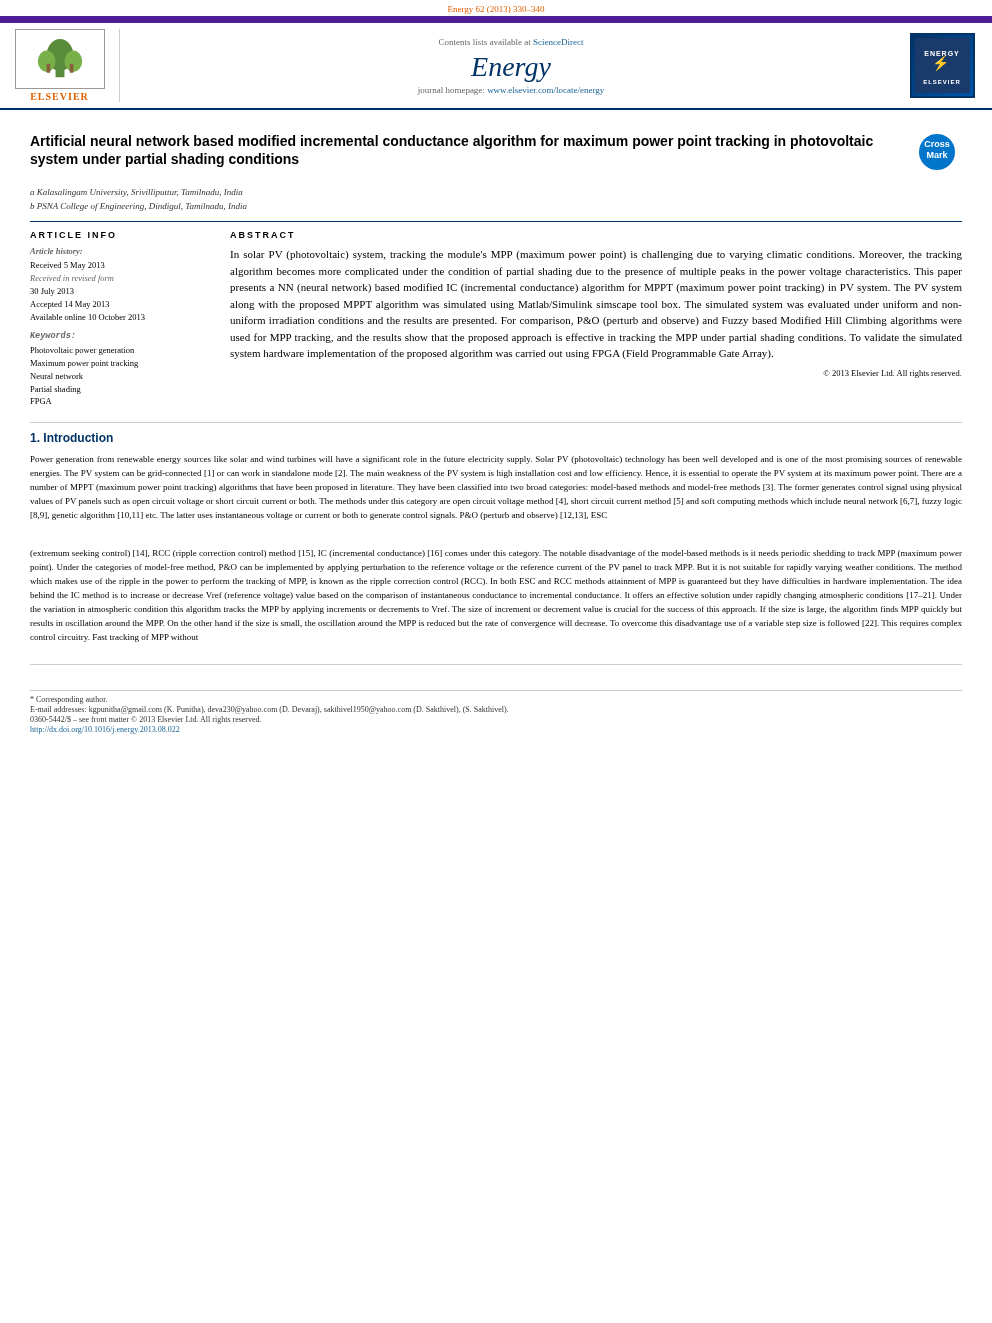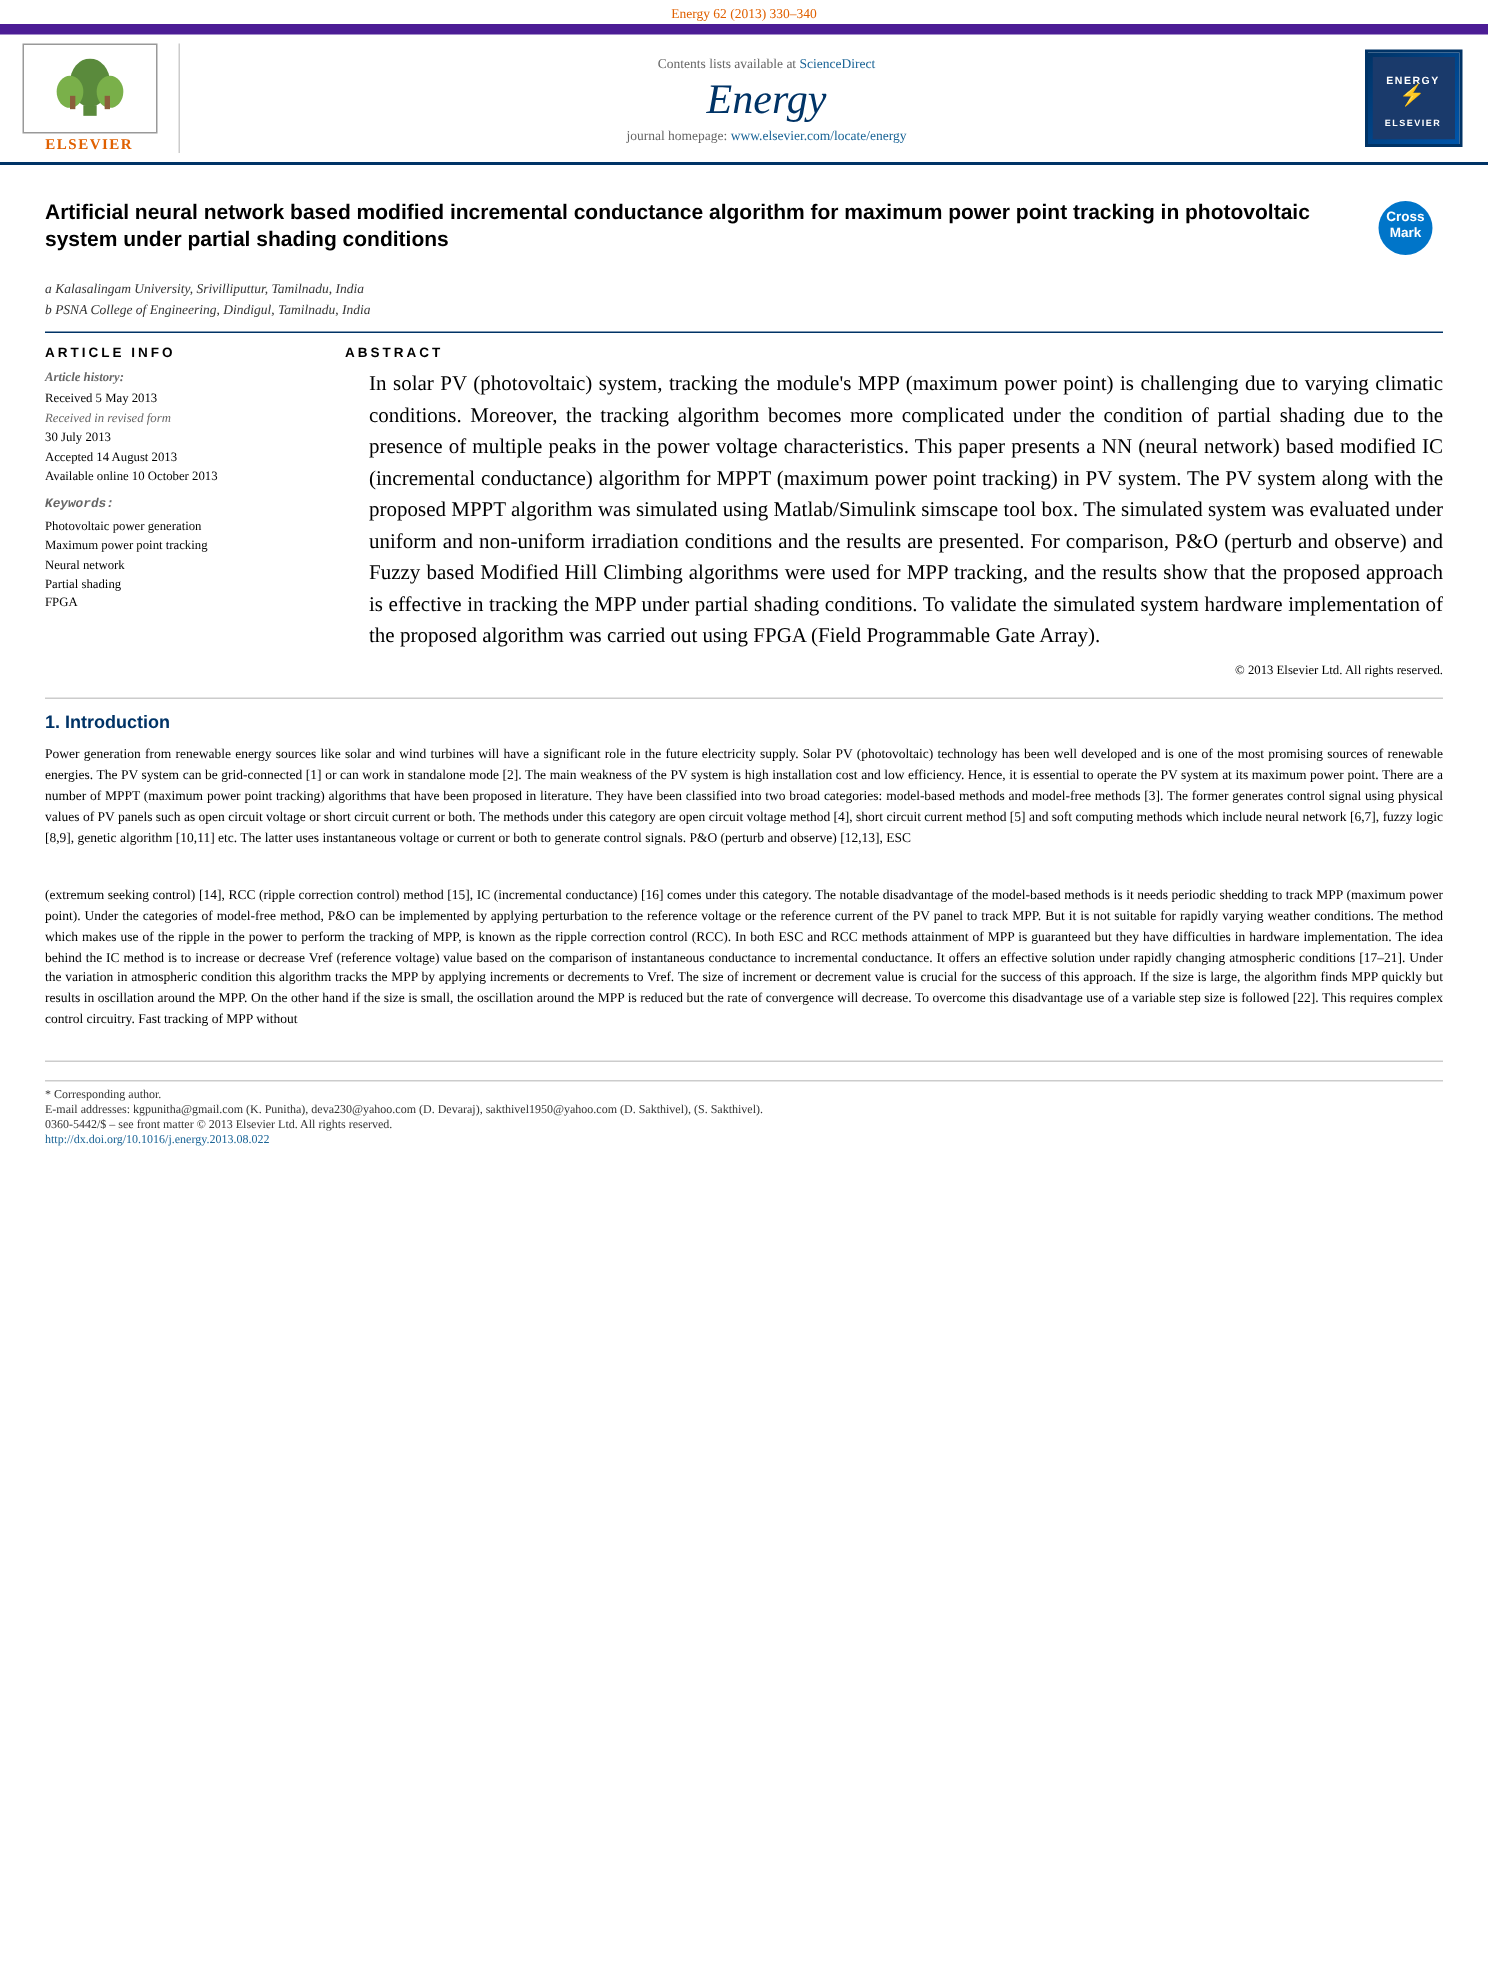--- a/index.html
+++ b/index.html
@@ -230,25 +230,24 @@
     }
 
     .keyword-item {
       font-size: 8.5px;
       color: #000;
       line-height: 1.5;
     }
 
     
     .abstract-text {
-      font-size: 14px;
+      font-size: 11px;
       line-height: 1.5;
       color: #000;
       text-align: justify;
-      margin-left: 16px;
     }
 
     .copyright-line {
       font-size: 8.5px;
       text-align: right;
       margin-top: 6px;
       color: #000;
     }
 
     
@@ -298,21 +297,21 @@
     }
 
     .footer-link {
       color: #1a6496;
     }
 
     .corresponding-note {
       font-size: 8px;
       border-top: 1px solid #ccc;
       padding-top: 3px;
-      margin-top: 8px;
+      margin-top: 21px;
     }
   </style>
 </head>
 <body>
 
 <div class="top-banner">
   <span>Energy 62 (2013) 330–340</span>
 </div>
 
 <div class="journal-header">
@@ -373,21 +372,21 @@
 
   <div class="two-col">
 
     <div class="left-col">
       <div class="section-header">ARTICLE INFO</div>
 
       <div class="article-info-label">Article history:</div>
       <div class="article-info-row">Received 5 May 2013</div>
       <div class="article-info-row" style="font-style:italic; font-size:8.5px; color:#666;">Received in revised form</div>
       <div class="article-info-row">30 July 2013</div>
-      <div class="article-info-row">Accepted 14 August 2013</div>
+      <div class="article-info-row">Accepted 14 May 2013</div>
       <div class="article-info-row">Available online 10 October 2013</div>
 
       <div class="keywords-label">Keywords:</div>
       <div class="keyword-item">Photovoltaic power generation</div>
       <div class="keyword-item">Maximum power point tracking</div>
       <div class="keyword-item">Neural network</div>
       <div class="keyword-item">Partial shading</div>
       <div class="keyword-item">FPGA</div>
     </div>
 

